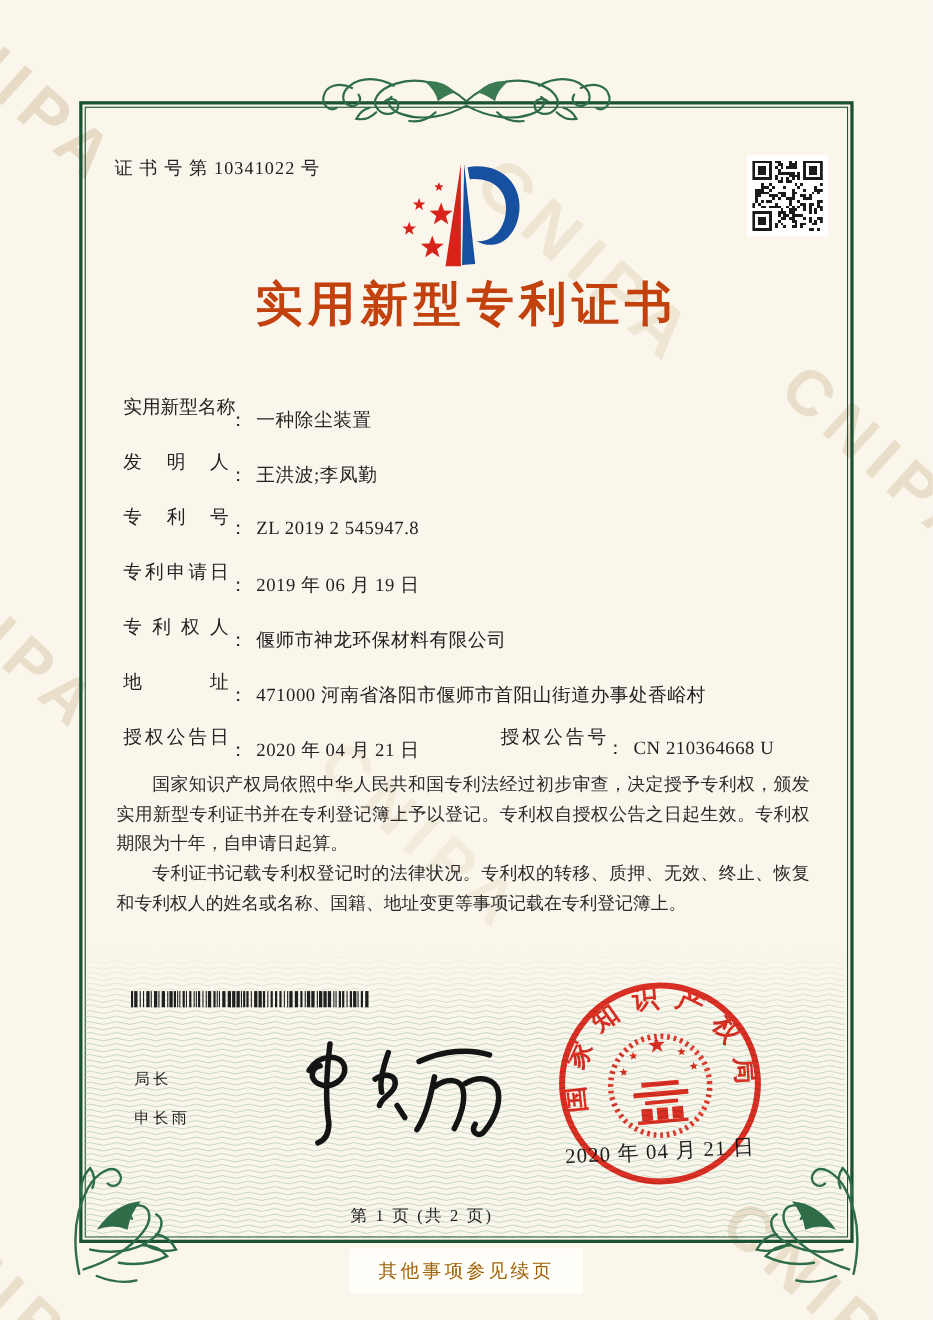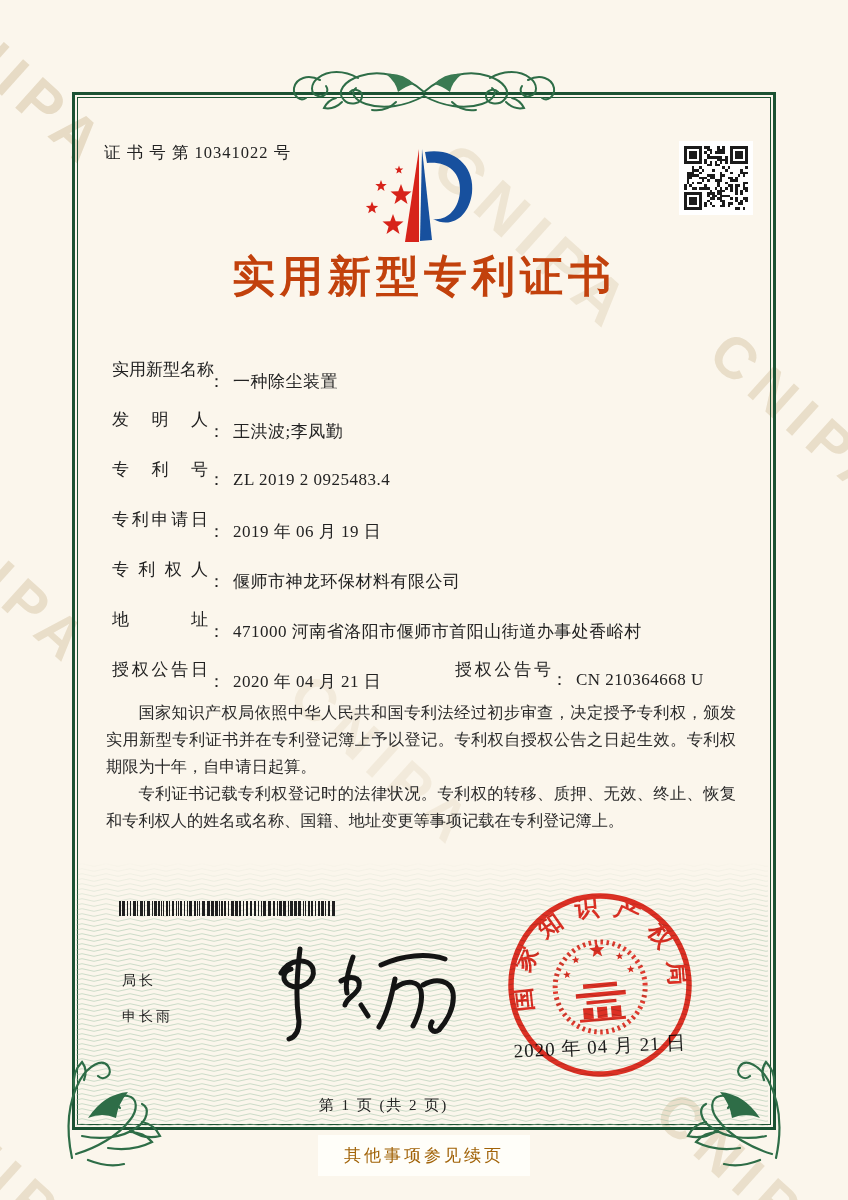--- a/index.html
+++ b/index.html
@@ -490,21 +490,21 @@
       </span><span class="f-colon">：</span><span class="f-value">一种除尘装置</span></div>
     <div class="field-row" style="top: 408px;"><span class="f-label">
         <span>发</span>
         <span>明</span>
         <span>人</span>
       </span><span class="f-colon">：</span><span class="f-value">王洪波;李凤勤</span></div>
     <div class="field-row" style="top: 458px;"><span class="f-label">
         <span>专</span>
         <span>利</span>
         <span>号</span>
-      </span><span class="f-colon">：</span><span class="f-value">ZL 2019 2 0925483.4</span></div>
+      </span><span class="f-colon">：</span><span class="f-value">ZL 2019 2 545947.8</span></div>
     <div class="field-row" style="top: 508px;"><span class="f-label">
         <span>专</span>
         <span>利</span>
         <span>申</span>
         <span>请</span>
         <span>日</span>
       </span><span class="f-colon">：</span><span class="f-value">2019 年 06 月 19 日</span></div>
     <div class="field-row" style="top: 558px;"><span class="f-label">
         <span>专</span>
         <span>利</span>

